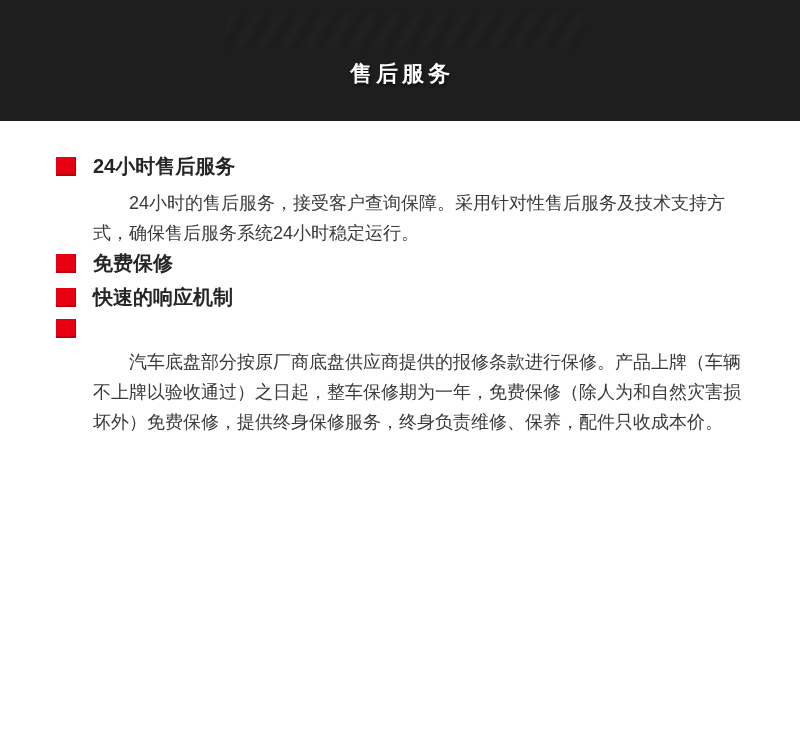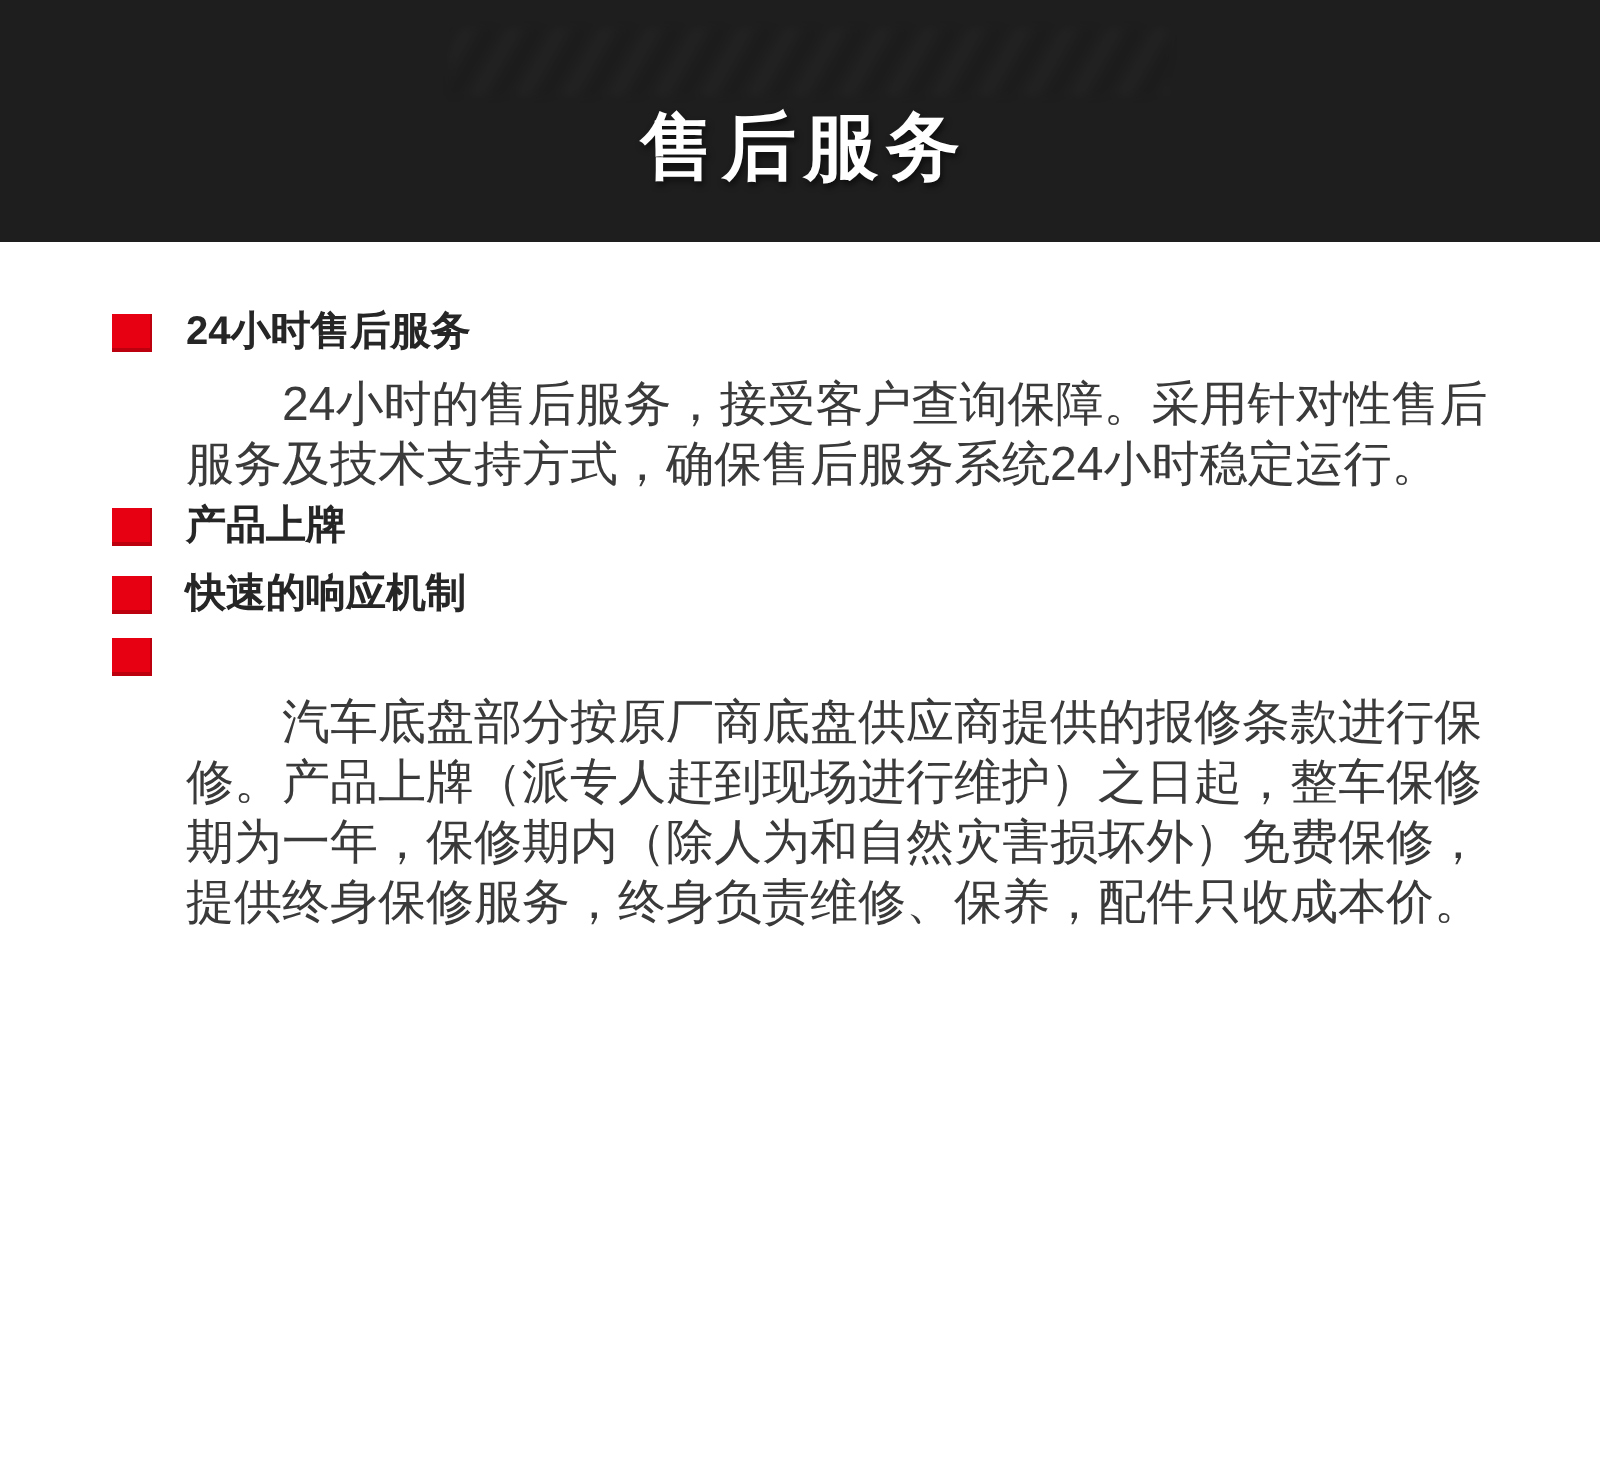--- a/index.html
+++ b/index.html
@@ -35,21 +35,21 @@
       -60deg,
       rgba(255,255,255,0.05) 0px, rgba(255,255,255,0.00) 6px,
       rgba(0,0,0,0.15) 12px, rgba(255,255,255,0.04) 20px);
     filter: blur(2px);
     opacity: 0.5;
     pointer-events: none;
   }
   .banner-title {
     margin: 0;
     color: #ffffff;
-    font-size: 37px;
+    font-size: 22px;
     font-weight: bold;
     letter-spacing: 4px;
     padding-left: 4px; 
     text-shadow: 1px 2px 3px rgba(0,0,0,0.55);
     white-space: nowrap;
   }
 
   
   .content { padding: 33px 42px 0 56px; }
   .section { margin-bottom: 3px; }
@@ -67,21 +67,21 @@
   .section-title {
     margin: 0;
     font-size: 20px;
     line-height: 25px;
     font-weight: bold;
     color: var(--heading-text, #262626);
   }
   .section-body { padding-left: 37px; }
   .section-body p {
     margin: 0;
-    font-size: 24px;
+    font-size: 18px;
     line-height: 30px;
     color: var(--body-text, #3a3a3a);
     text-indent: 2em;
     text-align: left;
   }
 </style>
 </head>
 <body>
 
 <div class="page">
@@ -99,36 +99,36 @@
         <h2 class="section-title">24小时售后服务</h2>
       </div>
       <div class="section-body">
         <p>24小时的售后服务，接受客户查询保障。采用针对性售后服务及技术支持方式，确保售后服务系统24小时稳定运行。</p>
       </div>
     </section>
 
     <section class="section">
       <div class="section-header">
         <span class="bullet"></span>
-        <h2 class="section-title">产品上牌</h2>
+        <h2 class="section-title">免费保修</h2>
       </div>
     </section>
 
     <section class="section">
       <div class="section-header">
         <span class="bullet"></span>
         <h2 class="section-title">快速的响应机制</h2>
       </div>
       <div class="section-body">
       </div>
     </section>
 
     <section class="section">
       <div class="section-header">
         <span class="bullet"></span>
       </div>
       <div class="section-body">
-        <p>汽车底盘部分按原厂商底盘供应商提供的报修条款进行保修。产品上牌（派专人赶到现场进行维护）之日起，整车保修期为一年，保修期内（除人为和自然灾害损坏外）免费保修，提供终身保修服务，终身负责维修、保养，配件只收成本价。</p>
+        <p>汽车底盘部分按原厂商底盘供应商提供的报修条款进行保修。产品上牌（车辆不上牌以验收通过）之日起，整车保修期为一年，免费保修（除人为和自然灾害损坏外）免费保修，提供终身保修服务，终身负责维修、保养，配件只收成本价。</p>
       </div>
     </section>
 
   </main>
 </div>
 
 </body></html>

